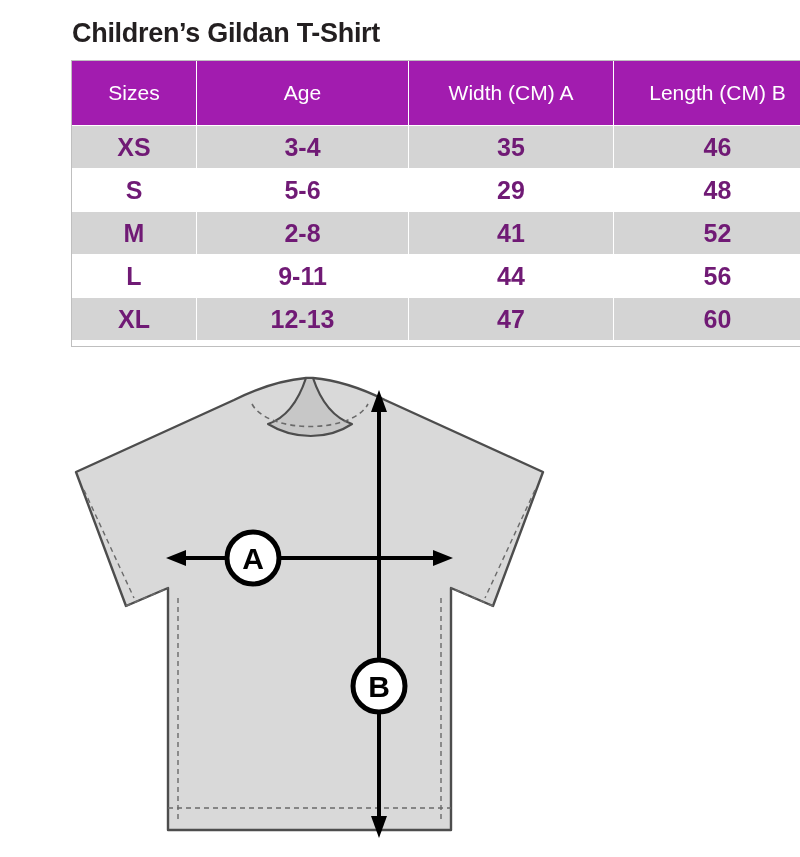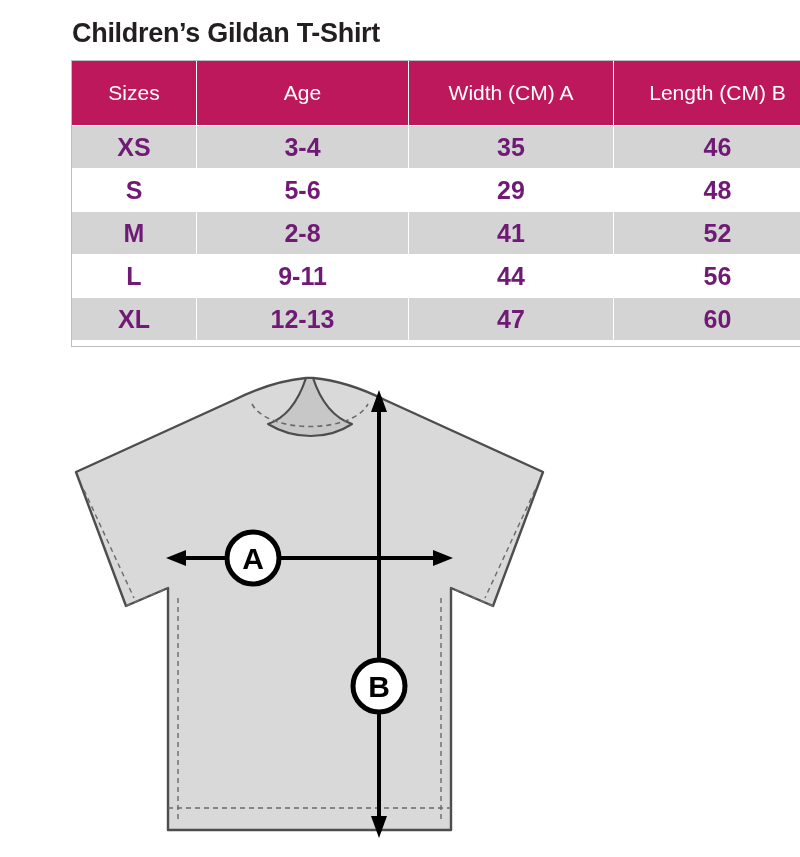--- a/index.html
+++ b/index.html
@@ -35,21 +35,21 @@
   }
   table.size-chart {
     position: absolute;
     left: 25px;
     top: 60px;
     width: 750px;
     border-collapse: collapse;
     table-layout: fixed;
   }
   table.size-chart th {
-    background: #be185d;
+    background: #a21caf;
     color: #ffffff;
     font-weight: normal;
     font-size: 21px;
     height: 62px;
     border: 1px solid #ffffff;
     text-align: center;
     vertical-align: middle;
   }
   table.size-chart td {
     font-size: 25px;

